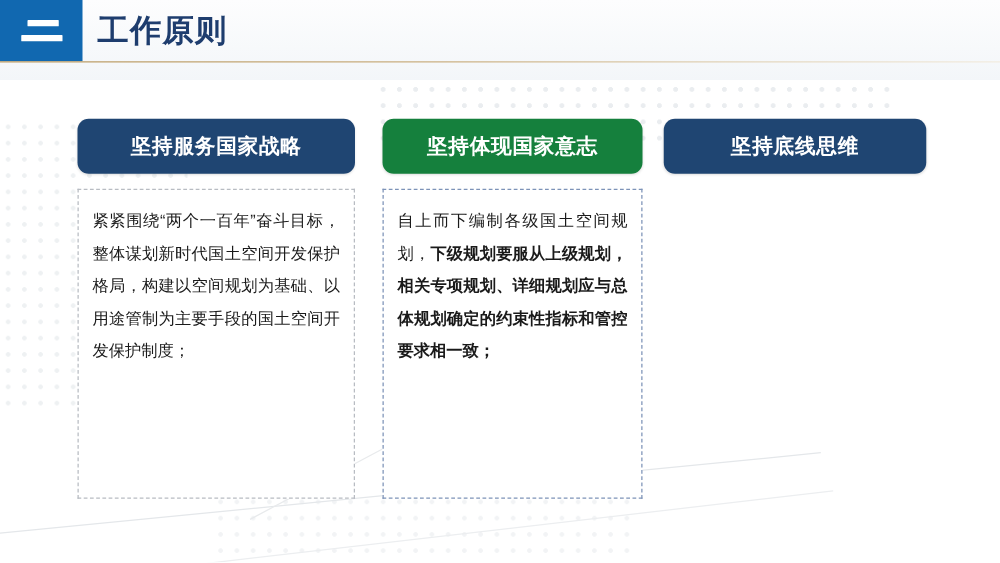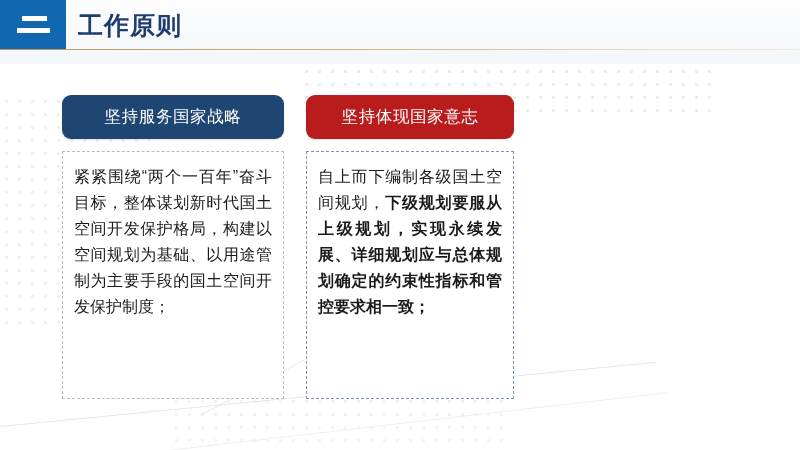--- a/index.html
+++ b/index.html
@@ -170,36 +170,36 @@
   .card-3 { left: 531px; width: 210px; }
 
   .card-head {
     height: 44px;
     border-radius: 9px;
     display: flex;
     align-items: center;
     justify-content: center;
     color: #ffffff;
     font-size: 16.5px;
-    font-weight: normal;
+    font-weight: bold;
     letter-spacing: 0.6px;
     box-shadow: 0 1px 2px rgba(0,0,0,0.12);
     white-space: nowrap;
   }
   .card-1 .card-head { background: #1f4572; }
-  .card-2 .card-head { background: #b91c1c; text-align: center; }
+  .card-2 .card-head { background: #15803d; text-align: center; }
   .card-3 .card-head { background: #1f4572; }
 
   .card-body {
     margin-top: 12px;
     height: 248px;
     box-sizing: border-box;
     padding: 12px 11px 10px 11px;
     background: #ffffff;
-    font-size: 16px;
+    font-size: 13px;
     line-height: 26px;
     color: #1a1a1a;
     text-align: justify;
     overflow: hidden;
   }
   .card-1 .card-body { border: 1.3px dashed #b8bcc2; }
   .card-2 .card-body { border: 1.4px dashed #7d93b8; }
   .card-3 .card-body { border: 1.3px dashed #b8bcc2; }
 
   .card-body .b { font-weight: bold; }
@@ -236,21 +236,22 @@
     <div class="card card-1">
       <div class="card-head">坚持服务国家战略</div>
       <div class="card-body">
         <span class="n">紧紧围绕“两个一百年”奋斗目标，整体谋划新时代国土空间开发保护格局，构建以空间规划为基础、以用途管制为主要手段的国土空间开发保护制度；</span>
       </div>
     </div>
 
     <div class="card card-2">
       <div class="card-head">坚持体现国家意志</div>
       <div class="card-body">
-        <span class="n">自上而下编制各级国土空间规划，</span><span class="b">下级规划要服从上级规划，实现永续发展、详细规划应与总体规划确定的约束性指标和管控要求相一致；</span>
+        <span class="n">自上而下编制各级国土空间规划，</span><span class="b">下级规划要服从上级规划，相关专项规划、详细规划应与总体规划确定的约束性指标和管控要求相一致；</span>
       </div>
     </div>
 
     <div class="card card-3">
+      <div class="card-head">坚持底线思维</div>
     </div>
 
   </div>
 </div>
 
 </body></html>

